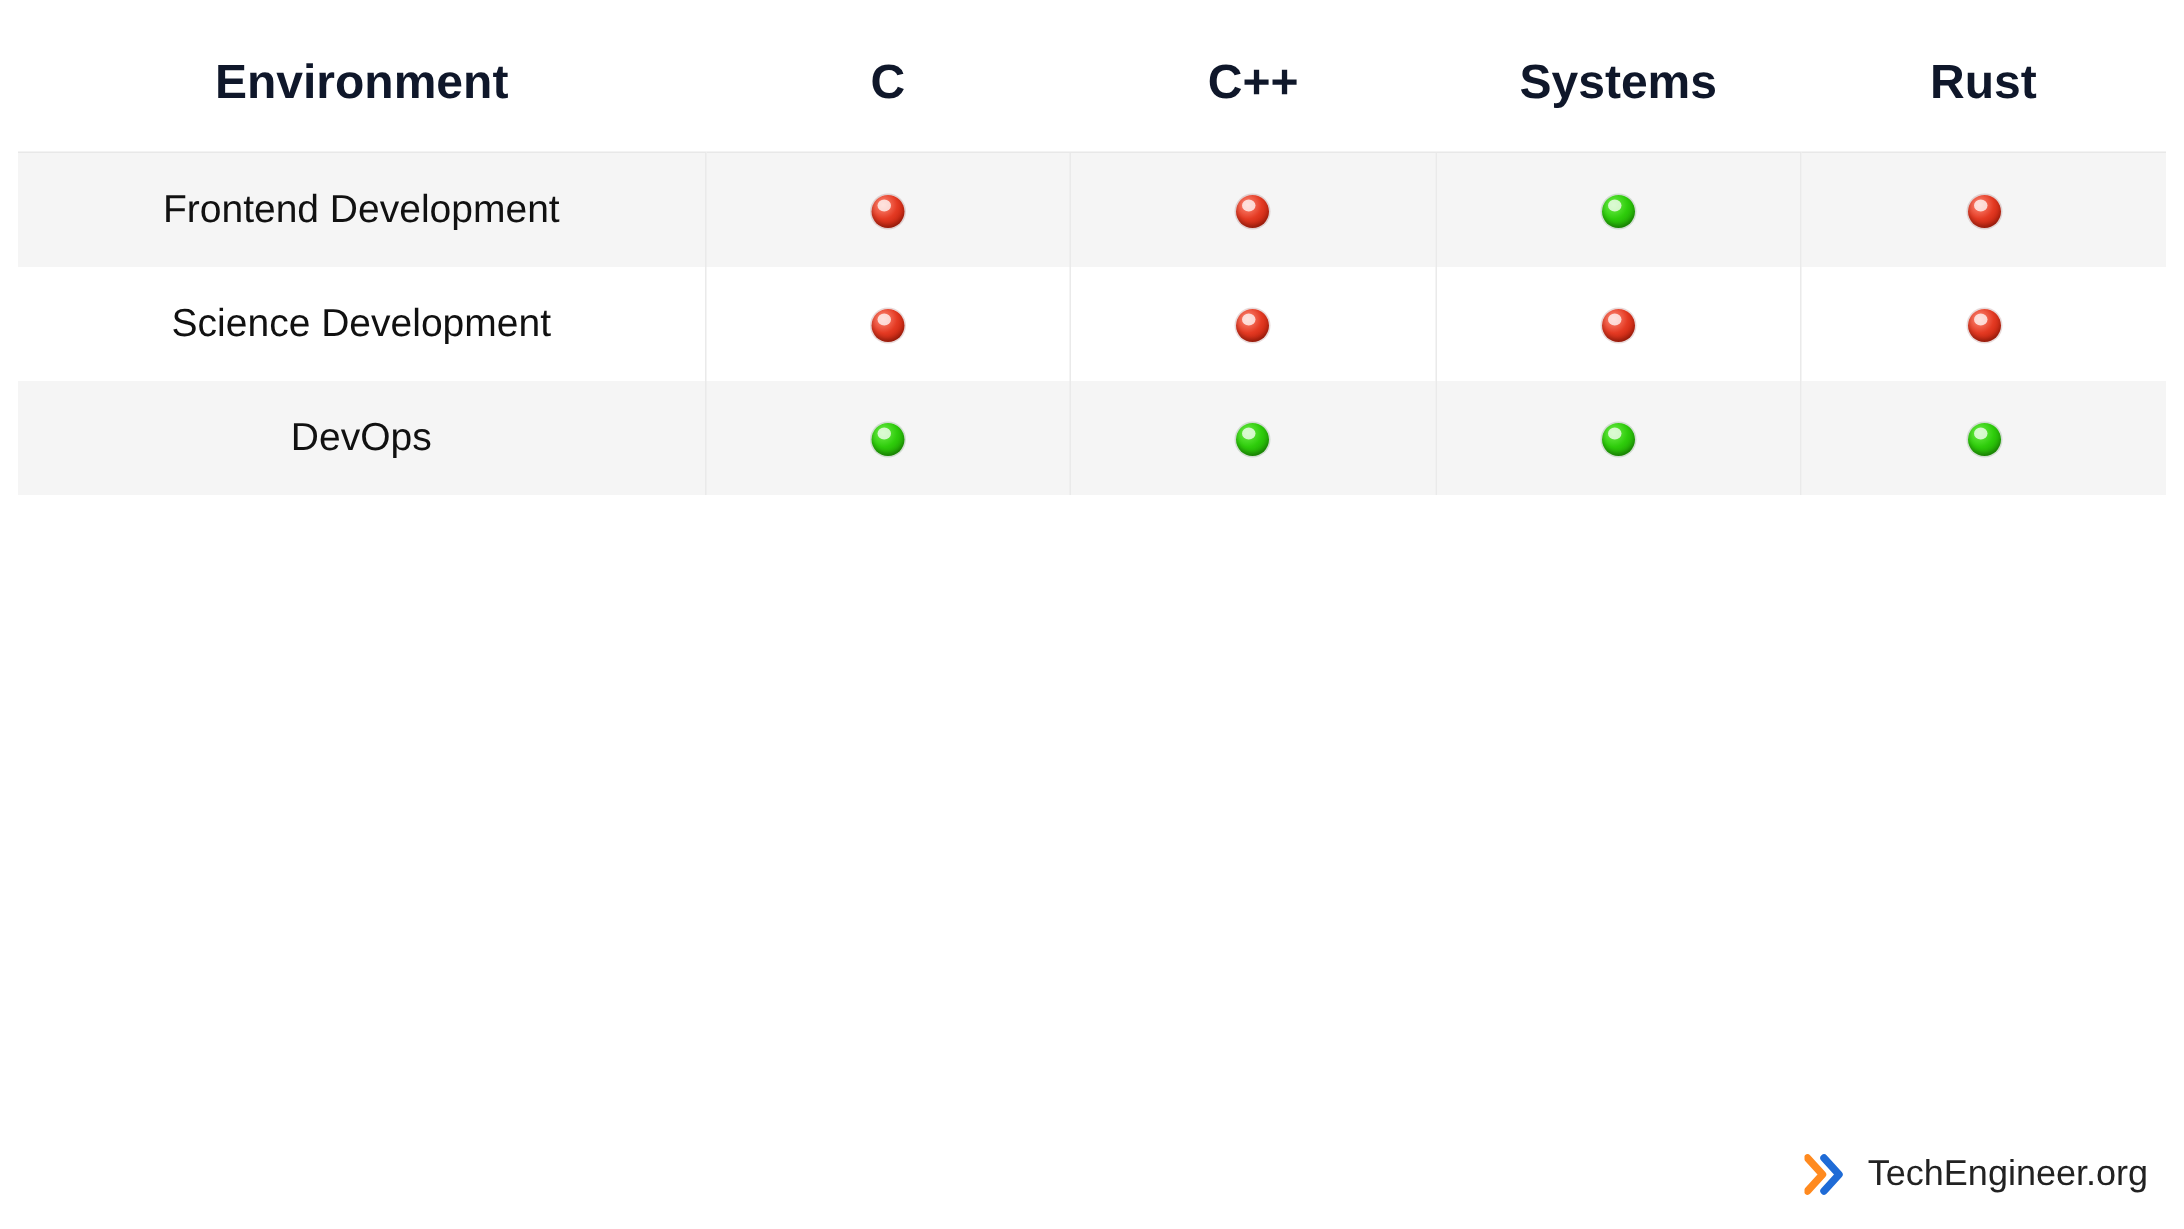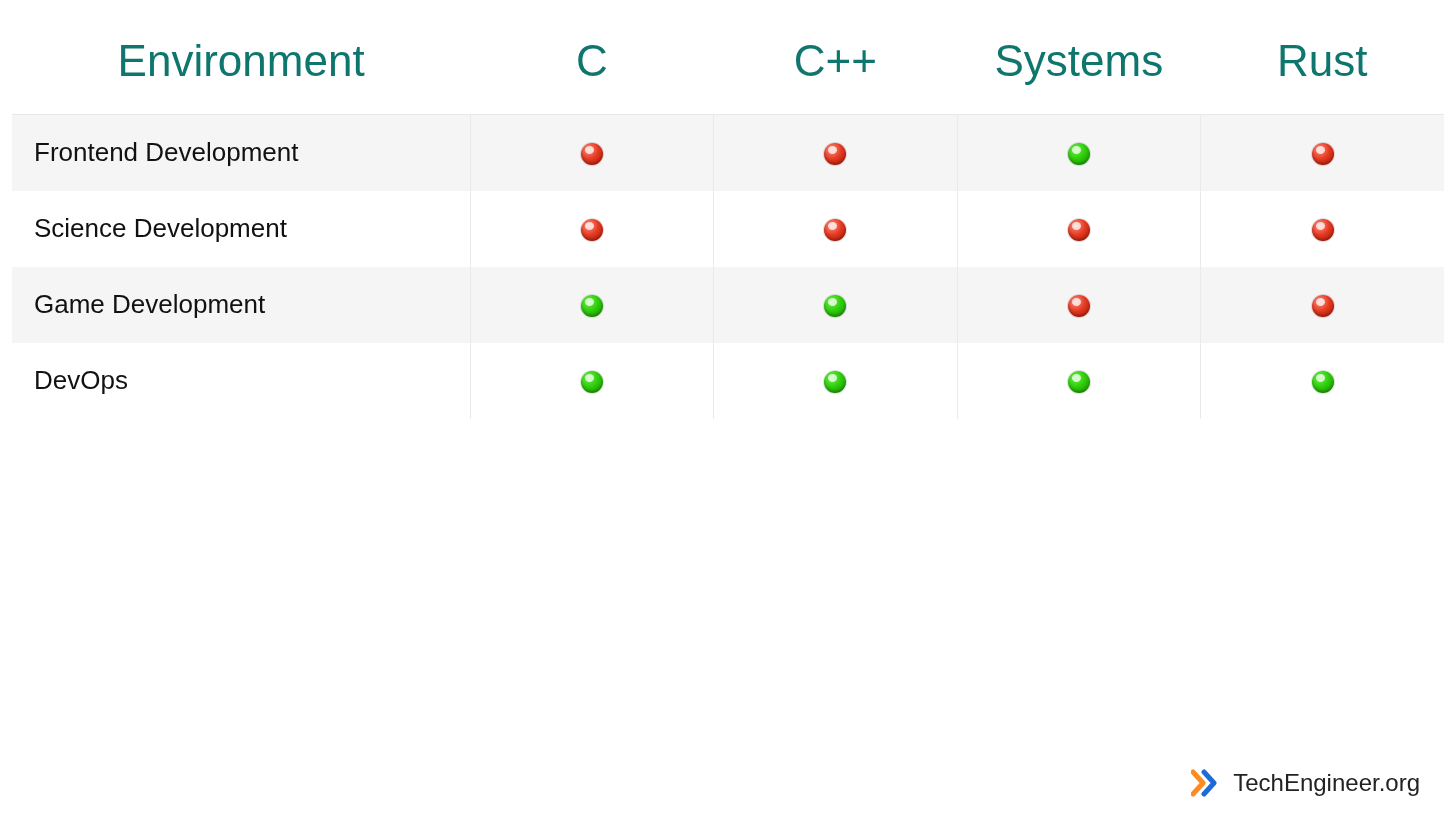--- a/index.html
+++ b/index.html
@@ -10,38 +10,38 @@
       height: 819px;
       padding: 16px 12px;
       position: relative;
     }
     table {
       width: 100%;
       border-collapse: collapse;
       table-layout: fixed;
     }
     thead th {
-      font-size: 44px;
-      font-weight: 400;
-      color: #0f766e;
+      font-size: 32px;
+      font-weight: 700;
+      color: #0f172a;
       padding: 20px 12px 28px;
       text-align: center;
       border-bottom: 1px solid #e8e8e8;
     }
     thead th:first-child { text-align: center; }
     tbody td {
       font-size: 26px;
       color: #111;
       padding: 0 22px;
       height: 76px;
       vertical-align: middle;
       text-align: center;
       border-right: 1px solid #eaeaea;
     }
-    tbody td:first-child { text-align: left; }
+    tbody td:first-child { text-align: center; }
     tbody td:last-child { border-right: none; }
     tbody tr:nth-child(odd) td { background: #f5f5f5; }
     tbody tr:nth-child(even) td { background: #fff; }
 
     .dot {
       display: inline-block;
       width: 22px;
       height: 22px;
       border-radius: 50%;
       position: relative;
@@ -60,21 +60,21 @@
       background: radial-gradient(circle at 35% 30%, #6ff04a 0%, #2ecc0b 45%, #178b00 100%);
       box-shadow: inset 0 -2px 3px rgba(0,0,0,0.25), 0 0 0 1px rgba(0,80,0,0.15);
     }
     .dot.red {
       background: radial-gradient(circle at 35% 30%, #ff8d7a 0%, #e43a23 45%, #a81300 100%);
       box-shadow: inset 0 -2px 3px rgba(0,0,0,0.25), 0 0 0 1px rgba(100,0,0,0.15);
     }
 
     .footer {
       position: absolute;
-      right: 36px;
+      right: 24px;
       bottom: 22px;
       display: flex;
       align-items: center;
       gap: 10px;
     }
     .footer-text {
       font-size: 24px;
       color: #222;
     }
     .chevrons { display: flex; align-items: center; }
@@ -112,27 +112,20 @@
         <td><span class="dot red"></span></td>
       </tr>
       <tr>
         <td>Science Development</td>
         <td><span class="dot red"></span></td>
         <td><span class="dot red"></span></td>
         <td><span class="dot red"></span></td>
         <td><span class="dot red"></span></td>
       </tr>
       <tr>
-        <td>Game Development</td>
-        <td><span class="dot green"></span></td>
-        <td><span class="dot green"></span></td>
-        <td><span class="dot red"></span></td>
-        <td><span class="dot red"></span></td>
-      </tr>
-      <tr>
         <td>DevOps</td>
         <td><span class="dot green"></span></td>
         <td><span class="dot green"></span></td>
         <td><span class="dot green"></span></td>
         <td><span class="dot green"></span></td>
       </tr>
     </tbody>
 </table>
 
 <div class="footer">

